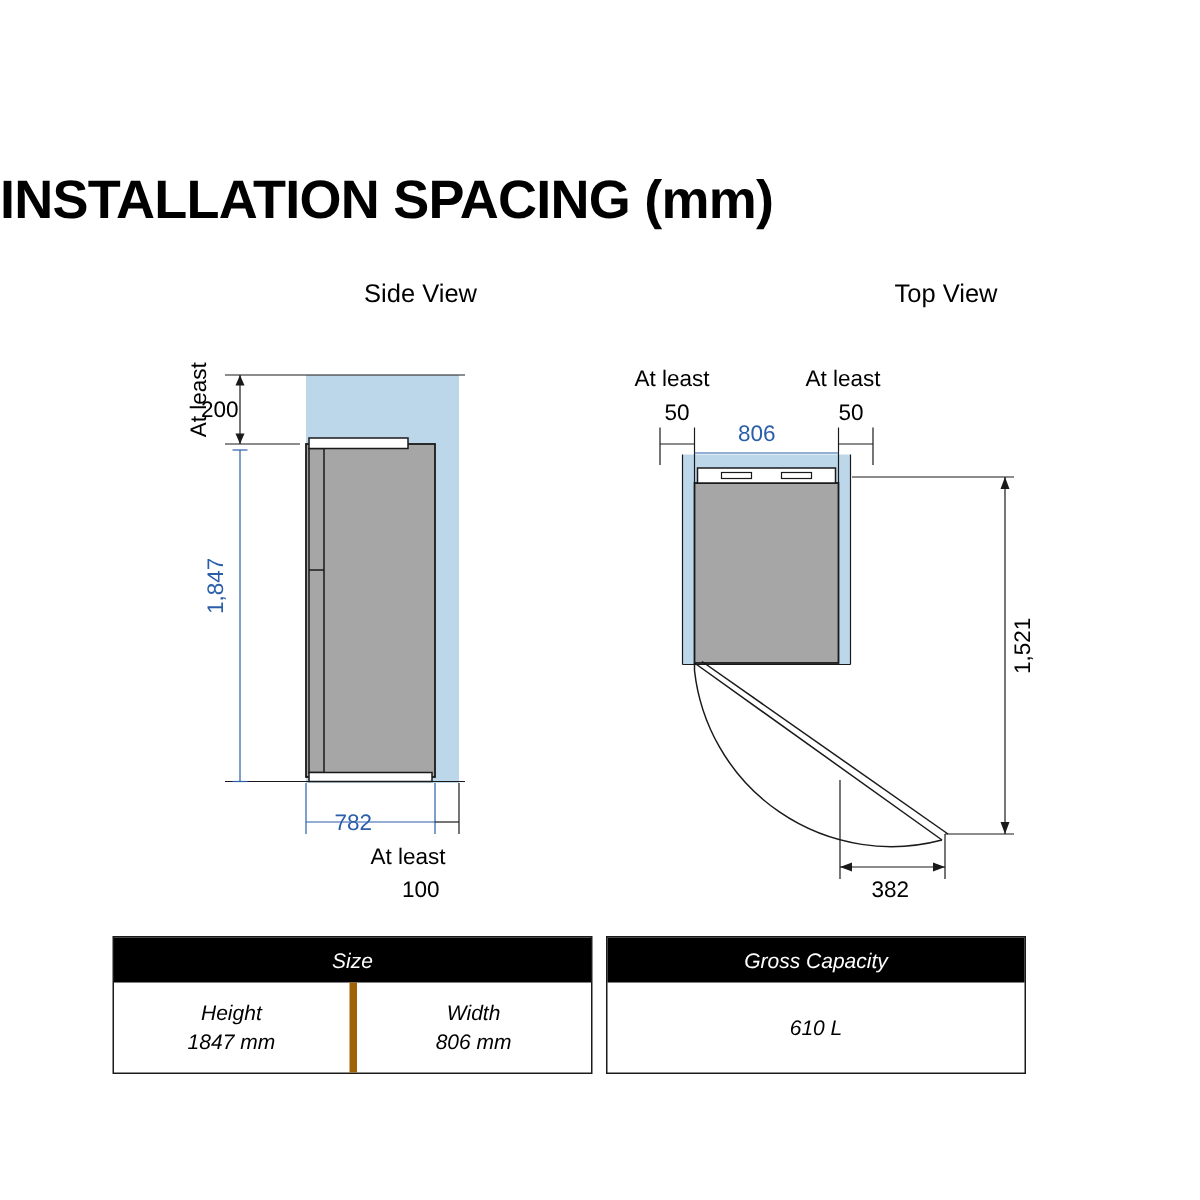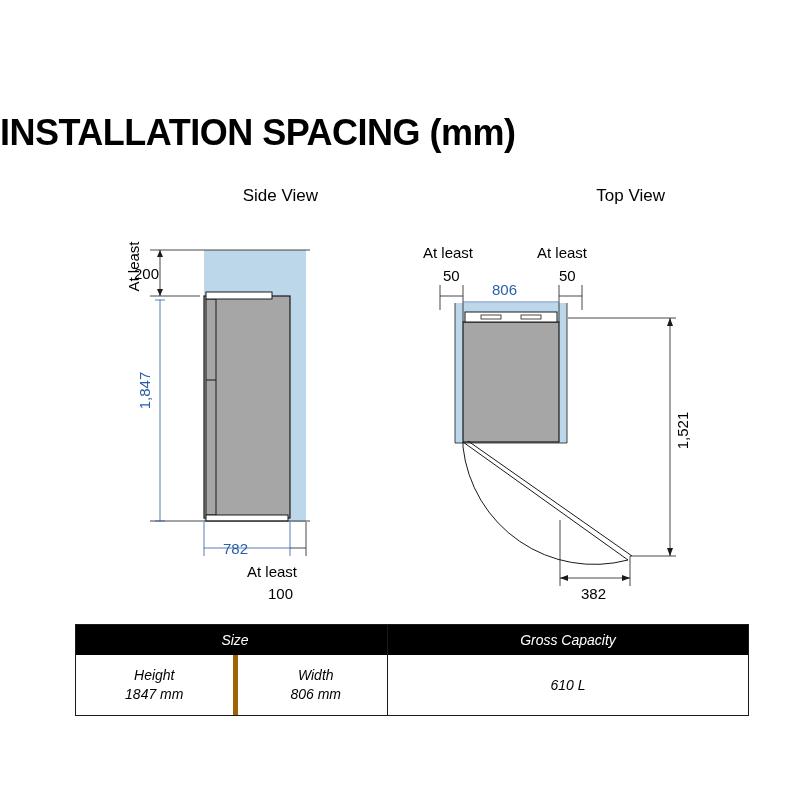--- a/index.html
+++ b/index.html
@@ -77,21 +77,21 @@
     display: flex;
     flex-direction: column;
     align-items: center;
     justify-content: center;
     font-size: 14px;
     line-height: 19px;
   }
   .spec-cell:first-child { border-left: none; }
 
   #size-table { left: 75px; top: 624px; width: 320px; height: 92px; }
-  #capacity-table { left: 387px; top: 624px; width: 362px; height: 92px; }
+  #capacity-table { left: 404px; top: 624px; width: 280px; height: 92px; }
 
   svg { position: absolute; left: 0; top: 0; }
 </style>
 </head>
 <body>
 
 <div id="page-title">INSTALLATION SPACING (mm)</div>
 
 <div class="view-label" id="side-view-label">Side View</div>
 <div class="view-label" id="top-view-label">Top View</div>

